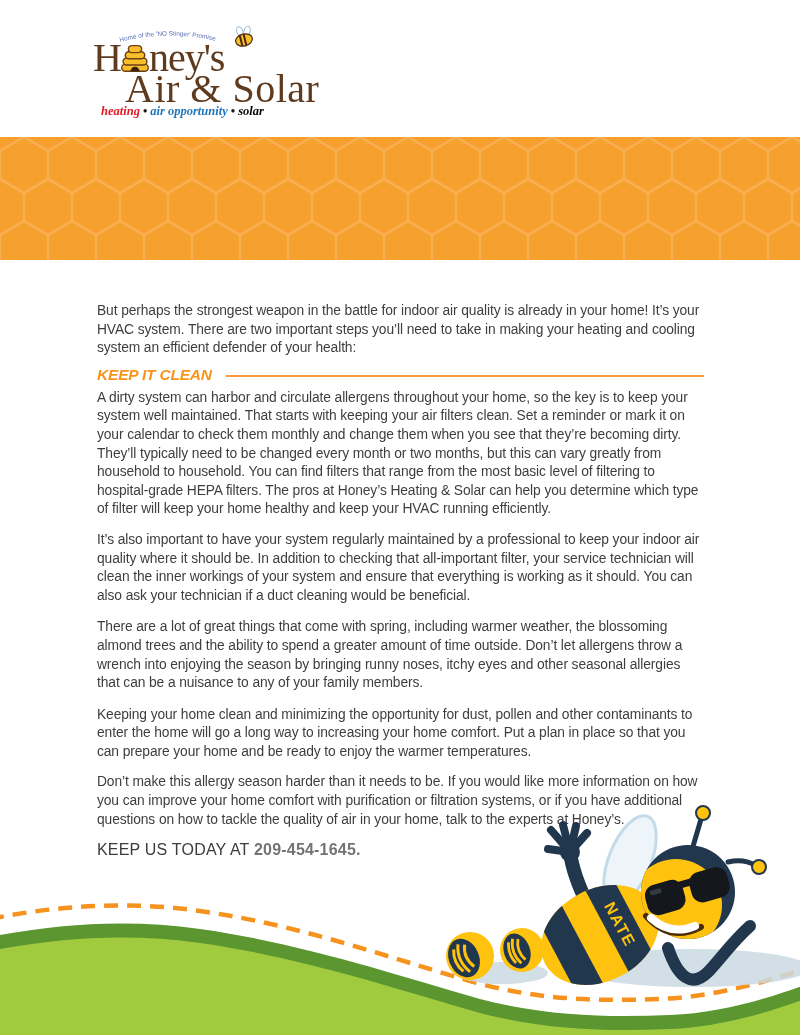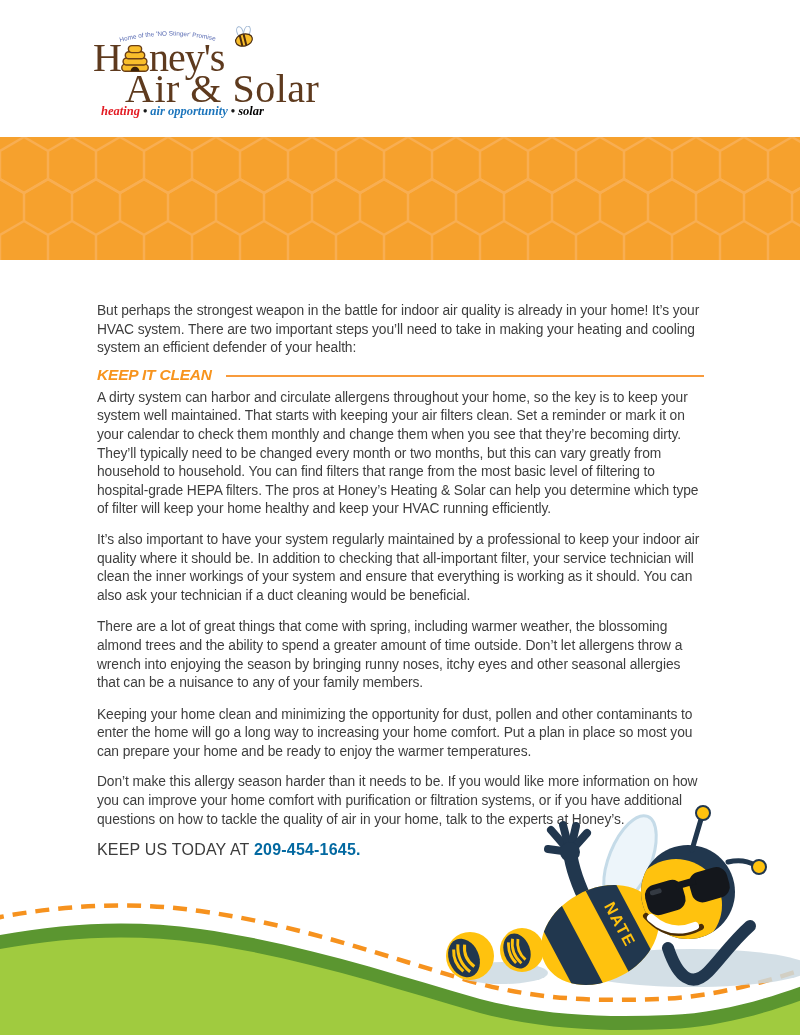--- a/index.html
+++ b/index.html
@@ -33,21 +33,21 @@
   .sec-head{display:flex;align-items:center;height:18px;margin-bottom:4px;justify-content:center;}
   .sec-head .ht{color:#F7941E;font-weight:bold;font-style:italic;font-size:15.5px;
                 letter-spacing:-0.2px;white-space:nowrap;}
   .sec-head .rule{flex:1;height:2px;background:#F89B3C;margin-left:14px;}
   .p-sec1{margin-bottom:12px !important;}
   .p-sec2{margin-bottom:13px !important;}
   .p-std{margin-bottom:13px !important;}
   .p-std2{margin-bottom:12px !important;}
   .p-last{margin-bottom:12px !important;}
   .cta{font-size:16px;letter-spacing:0.2px;color:#3C3C3C;margin-top:12px !important;}
-  .cta b{color:#0369a1;}
+  .cta b{color:#737373;}
 
   
   .footer-art{position:absolute;left:0;bottom:0;width:800px;height:150px;line-height:0;}
   .mascot{position:absolute;left:440px;top:800px;width:360px;height:220px;line-height:0;}
 </style>
 </head>
 <body>
 
 <div class="page">
 
@@ -106,21 +106,21 @@
 
     <div class="sec-head">
       <span class="ht">KEEP IT CLEAN</span>
       <div class="rule"></div>
     </div>
     <p class="p-sec1">A dirty system can harbor and circulate allergens throughout your home, so the key is to keep your system well maintained. That starts with keeping your air filters clean. Set a reminder or mark it on your calendar to check them monthly and change them when you see that they’re becoming dirty. They’ll typically need to be changed every month or two months, but this can vary greatly from household to household. You can find filters that range from the most basic level of filtering to hospital-grade HEPA filters. The pros at Honey’s Heating &amp; Solar can help you determine which type of filter will keep your home healthy and keep your HVAC running efficiently.</p>
 
     <p class="p-sec2">It’s also important to have your system regularly maintained by a professional to keep your indoor air quality where it should be. In addition to checking that all-important filter, your service technician will clean the inner workings of your system and ensure that everything is working as it should. You can also ask your technician if a duct cleaning would be beneficial.</p>
 
     <p class="p-std">There are a lot of great things that come with spring, including warmer weather, the blossoming almond trees and the ability to spend a greater amount of time outside. Don’t let allergens throw a wrench into enjoying the season by bringing runny noses, itchy eyes and other seasonal allergies that can be a nuisance to any of your family members.</p>
-    <p class="p-std2">Keeping your home clean and minimizing the opportunity for dust, pollen and other contaminants to enter the home will go a long way to increasing your home comfort. Put a plan in place so most you can prepare your home and be ready to enjoy the warmer temperatures.</p>
+    <p class="p-std2">Keeping your home clean and minimizing the opportunity for dust, pollen and other contaminants to enter the home will go a long way to increasing your home comfort. Put a plan in place so that you can prepare your home and be ready to enjoy the warmer temperatures.</p>
     <p class="p-last">Don’t make this allergy season harder than it needs to be. If you would like more information on how you can improve your home comfort with purification or filtration systems, or if you have additional questions on how to tackle the quality of air in your home, talk to the experts at Honey’s.</p>
 
     <p class="cta"><span>KEEP US TODAY AT </span><b>209-454-1645.</b></p>
   </main>
 
   <div class="footer-art">
     <svg width="800" height="150" viewBox="0 0 800 150">
       <path d="M-10,52 C60,38 130,34 200,44 C300,58 390,88 480,114 C550,132 610,132 670,130 C720,128 770,113 810,98 L810,160 L-10,160 Z" fill="#5B9630"></path>
       <path d="M-10,66 C60,52 130,48 200,58 C300,72 390,102 480,128 C550,146 610,146 670,144 C720,142 770,127 810,112 L810,160 L-10,160 Z" fill="#A0CB3F"></path>
       <path d="M-10,34 C60,20 130,16 200,26 C300,40 380,70 470,96 C540,116 600,116 660,114 C710,112 760,99 810,82" fill="none" stroke="#F6921E" stroke-width="4.5" stroke-dasharray="14 9"></path>

